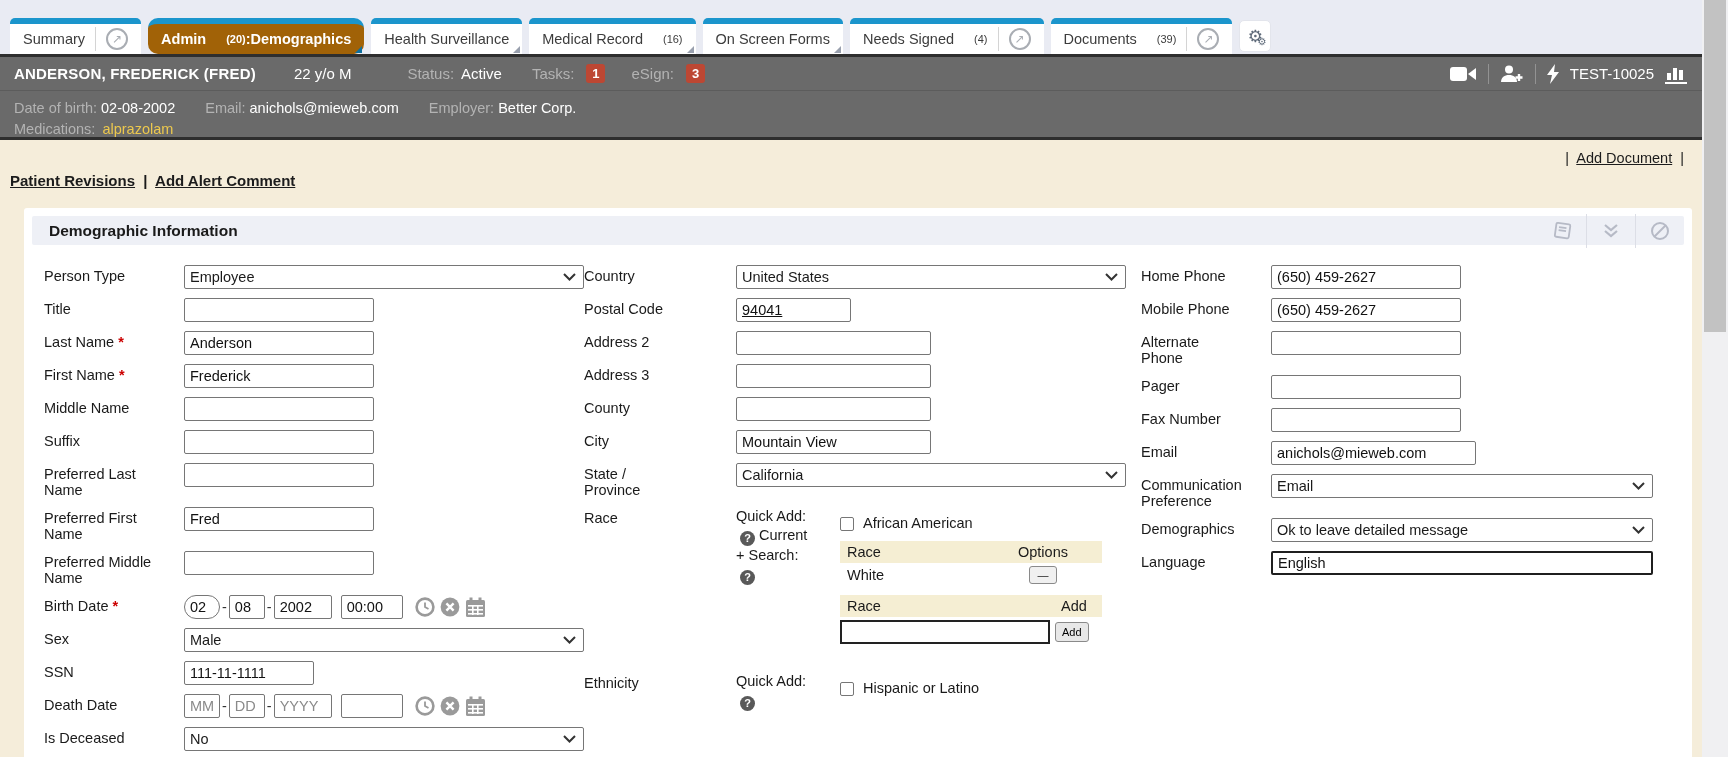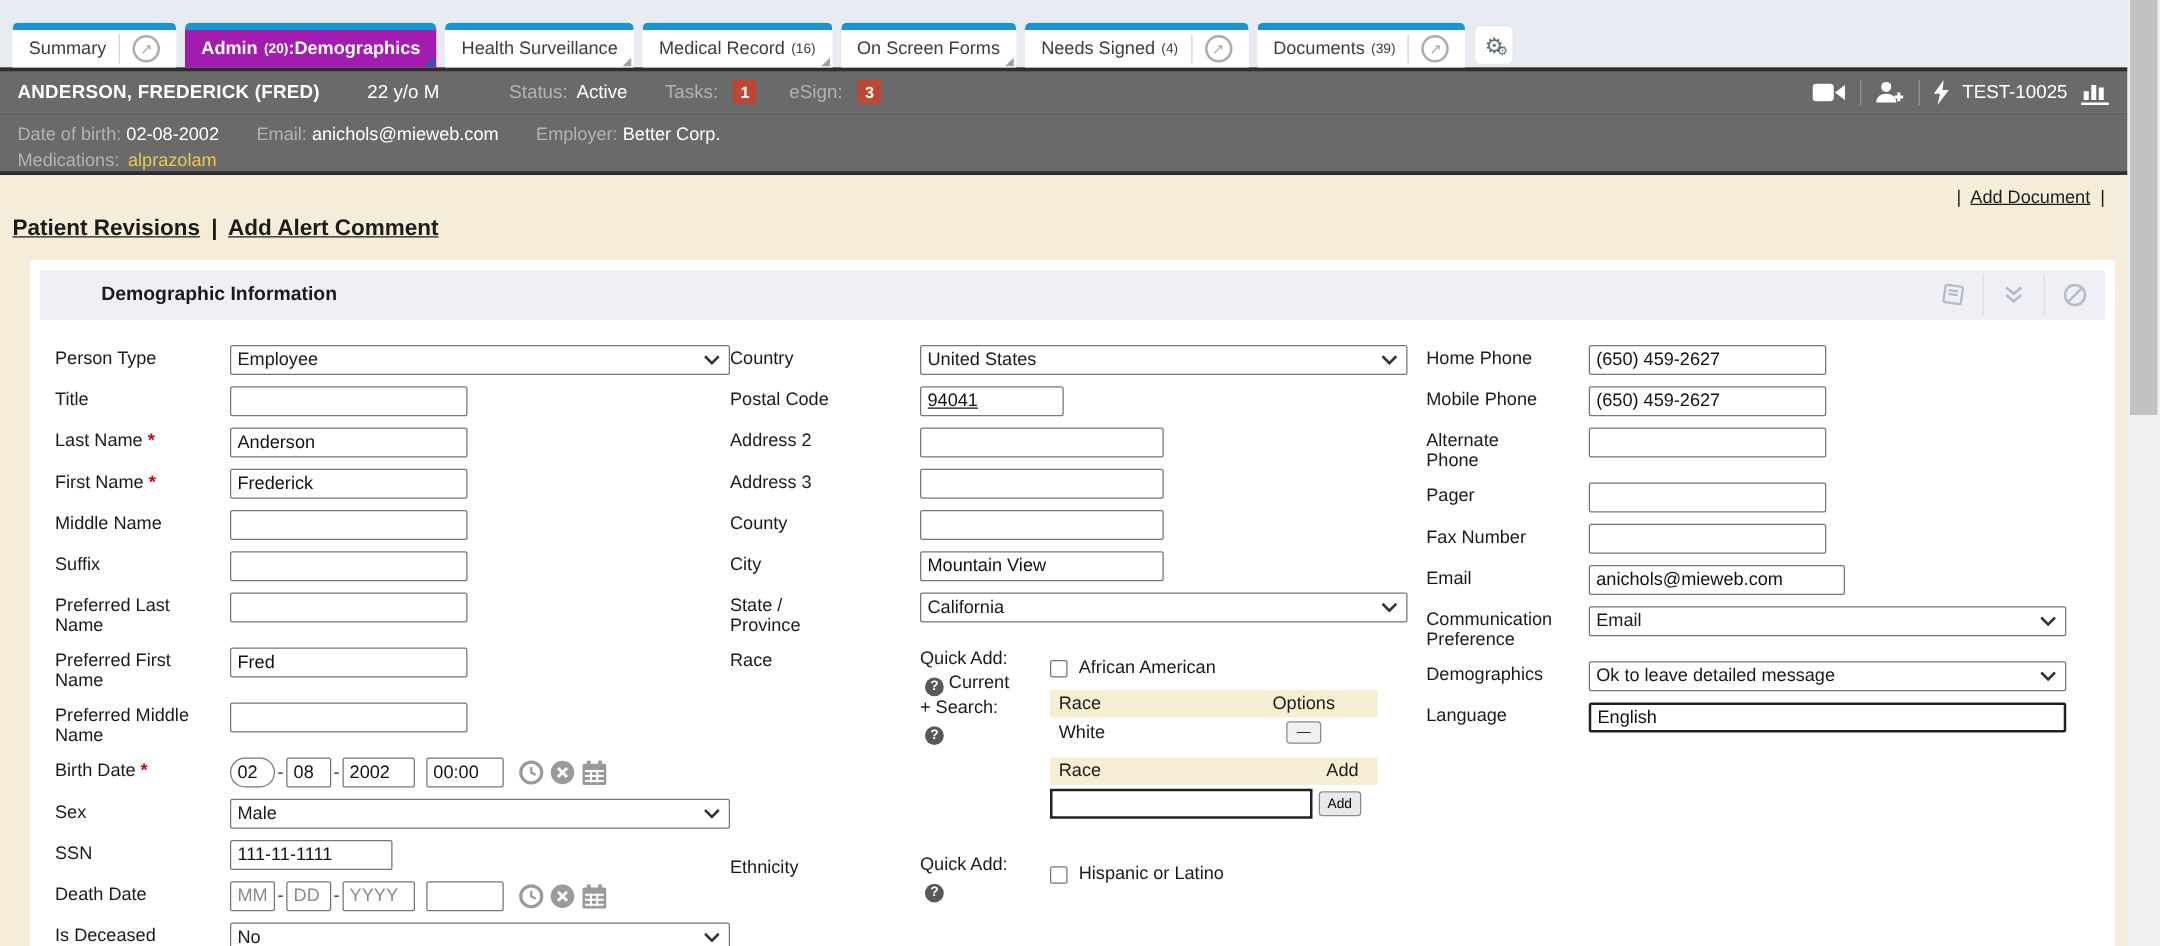--- a/index.html
+++ b/index.html
@@ -10,22 +10,22 @@
 
   
   .scrollbar { position:absolute; right:0; top:0; width:26px; height:757px; background:#f0f0f2; }
   .scroll-thumb { position:absolute; left:2px; top:0; width:22px; height:332px; background:#c2c2c2; }
 
   
   .tabbar { height:42px; background:#e9ebf3; display:flex; align-items:flex-end; padding:0 0 0 10px; }
   .tab { position:relative; display:flex; align-items:center; height:36px; background:#fff;
          border-radius:5px 5px 0 0; border-top:6px solid #1b95cc; padding:0 13px; margin-right:7px;
          font-size:14.5px; color:#3c3c3c; cursor:pointer; white-space:nowrap; }
-  .tab.active { background:#a21caf; color:#fff; font-weight:bold; }
-  .tab-count { font-size:11px; margin-left:5px; }
+  .tab.active { background:#a16207; color:#fff; font-weight:bold;border-radius:10px; }
+  .tab-count { font-size:11px; margin-left:20px; }
   .tab-suffix { font-weight:bold; }
   .tab-sep { width:1px; height:24px; background:#d4d4d4; margin:0 10px; }
   .circle-arrow { display:inline-flex; align-items:center; justify-content:center; width:22px; height:22px;
          border:2px solid #a9adb3; border-radius:50%; color:#a9adb3; font-size:12px; line-height:1; }
   .has-fold::after { content:""; position:absolute; right:2px; bottom:1px; width:0; height:0;
          border-left:7px solid transparent; border-bottom:7px solid #99a0ae; }
   .tab.active.has-fold::after { border-bottom-color:#0f6f9e; }
   .gear-btn { display:flex; align-items:center; justify-content:center; width:32px; height:32px;
          background:#fff; border:1px solid #e3e5ec; border-radius:5px; margin-bottom:2px;
          color:#5f6b7a; cursor:pointer; position:relative; }
@@ -49,28 +49,28 @@
 
   .pt-sub { height:50px; background:#6a6a6a; border-top:1px solid #5c5c5c; border-bottom:3px solid #2e2e2e;
             color:#fff; font-size:14.5px; padding:4px 14px 0 14px; }
   .sub-line { height:21px; display:flex; align-items:flex-end; }
   .pair { margin-right:30px; }
   .meds-val { color:#ecc84e; }
 
   
   .workspace { background:#f5edda; height:629px; padding-top:10px; overflow:hidden; }
   .adddoc-row { text-align:right; padding-right:14px; font-size:14.5px; height:20px; }
-  .links-row { padding-left:10px; font-size:18px; font-weight:bold; height:20px; margin-top:2px; }
+  .links-row { padding-left:10px; font-size:15px; font-weight:bold; height:20px; margin-top:2px; }
   a.lnk { color:#1c1c1c; text-decoration:underline; cursor:pointer; }
   .adddoc-row a.lnk { font-weight:normal; }
   .sep-txt { margin:0 4px; }
 
   
   .panel { background:#fff; margin:16px 10px 0 24px; border-radius:3px; padding:8px; min-height:560px; }
-  .panel-hdr { background:#eef0f6; height:40px; border-radius:2px; display:flex; align-items:center;padding-left:32px; }
+  .panel-hdr { background:#eef0f6; height:29px; border-radius:2px; display:flex; align-items:center; }
   .panel-title { font-weight:bold; font-size:15.5px; padding-left:17px; }
   .hdr-icons { margin-left:auto; display:flex; align-items:stretch; height:34px; }
   .icon-cell { width:49px; display:flex; align-items:center; justify-content:center;
                border-left:1px solid #dcdee6; cursor:pointer; color:#b6bac6; }
   .icon-cell:first-child { border-left:none; }
 
   
   .form { display:flex; padding:20px 6px 0 12px; font-size:14.5px; }
   .col { flex-shrink:0; }
   .col1 { width:540px; }

